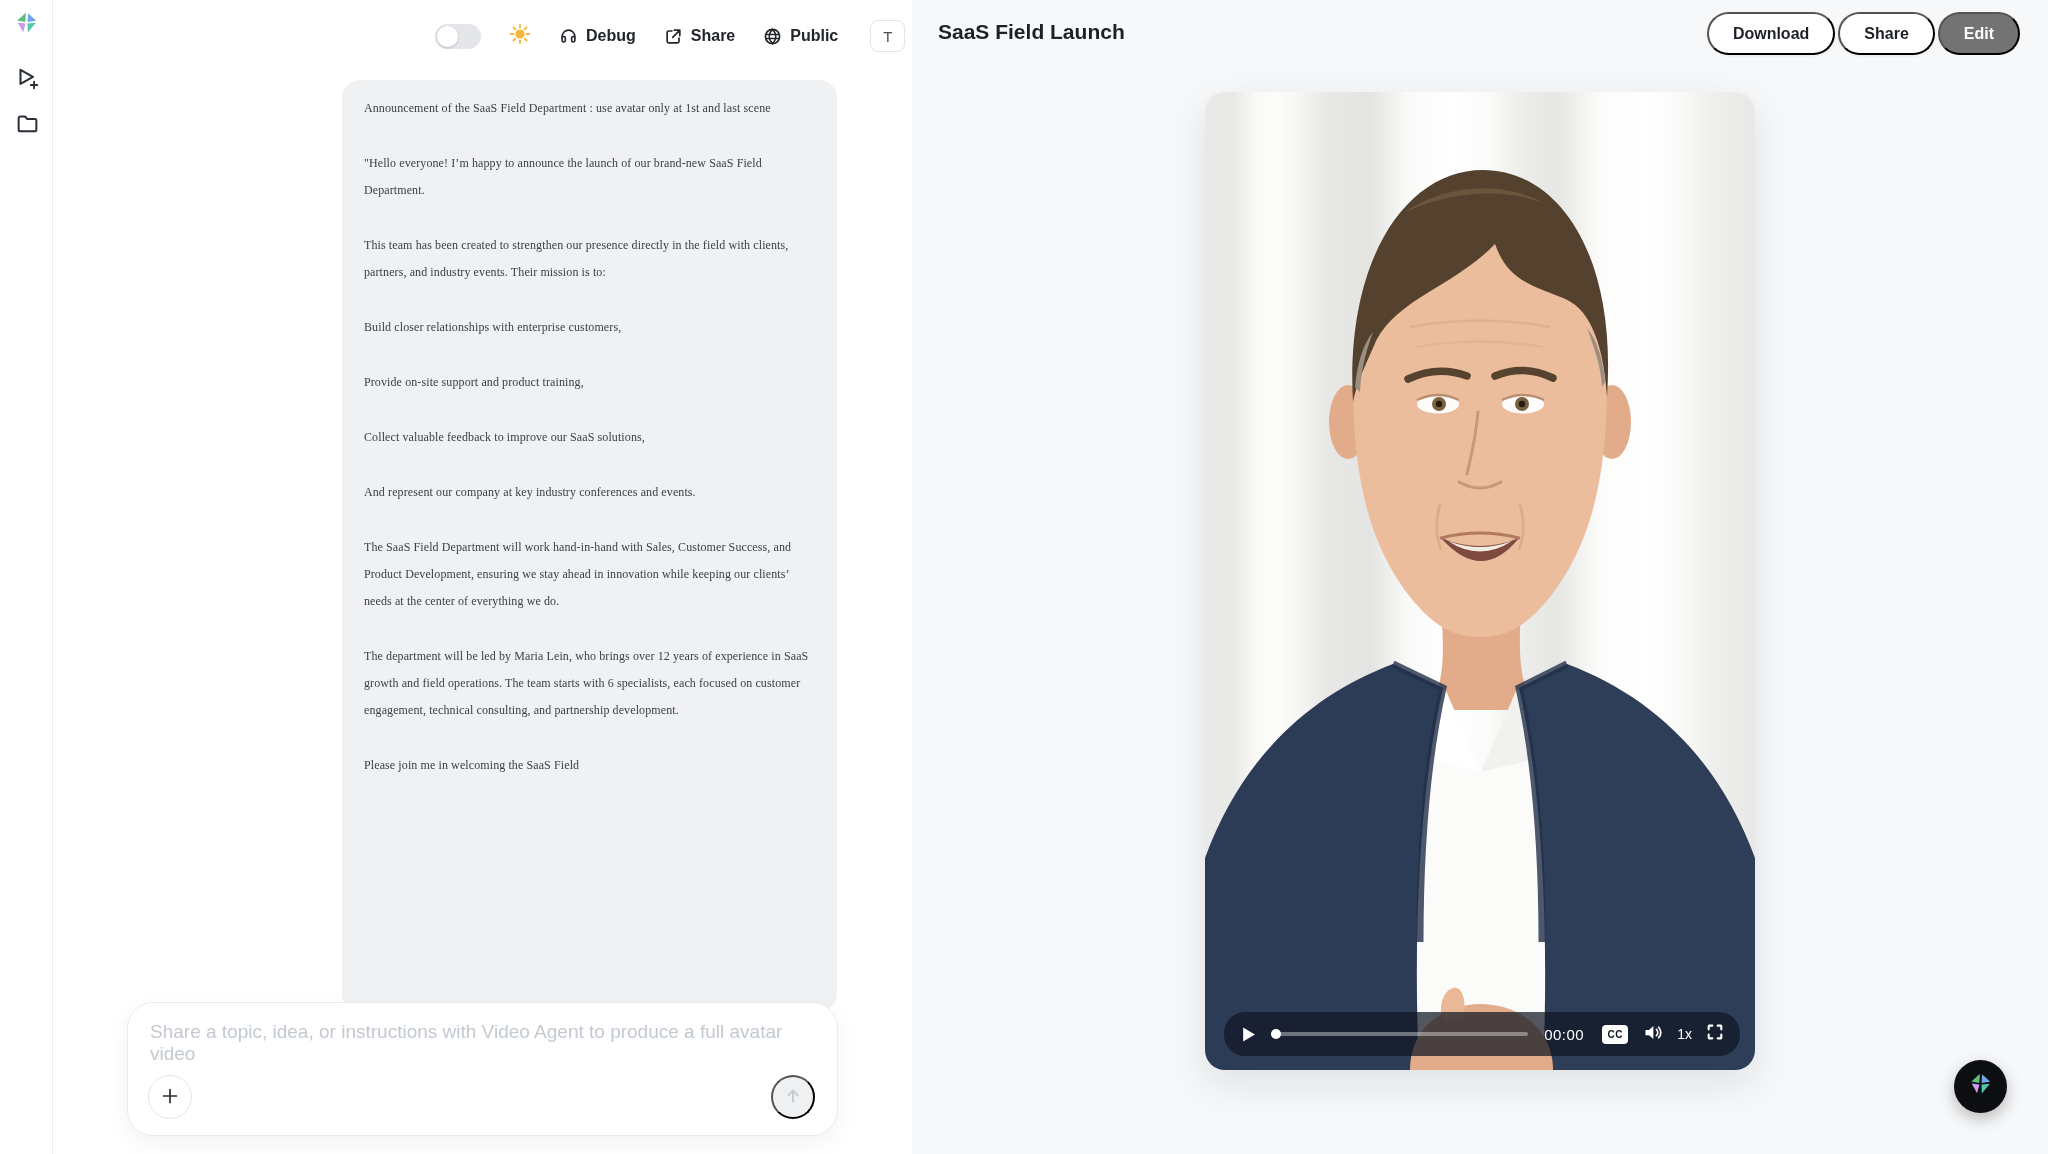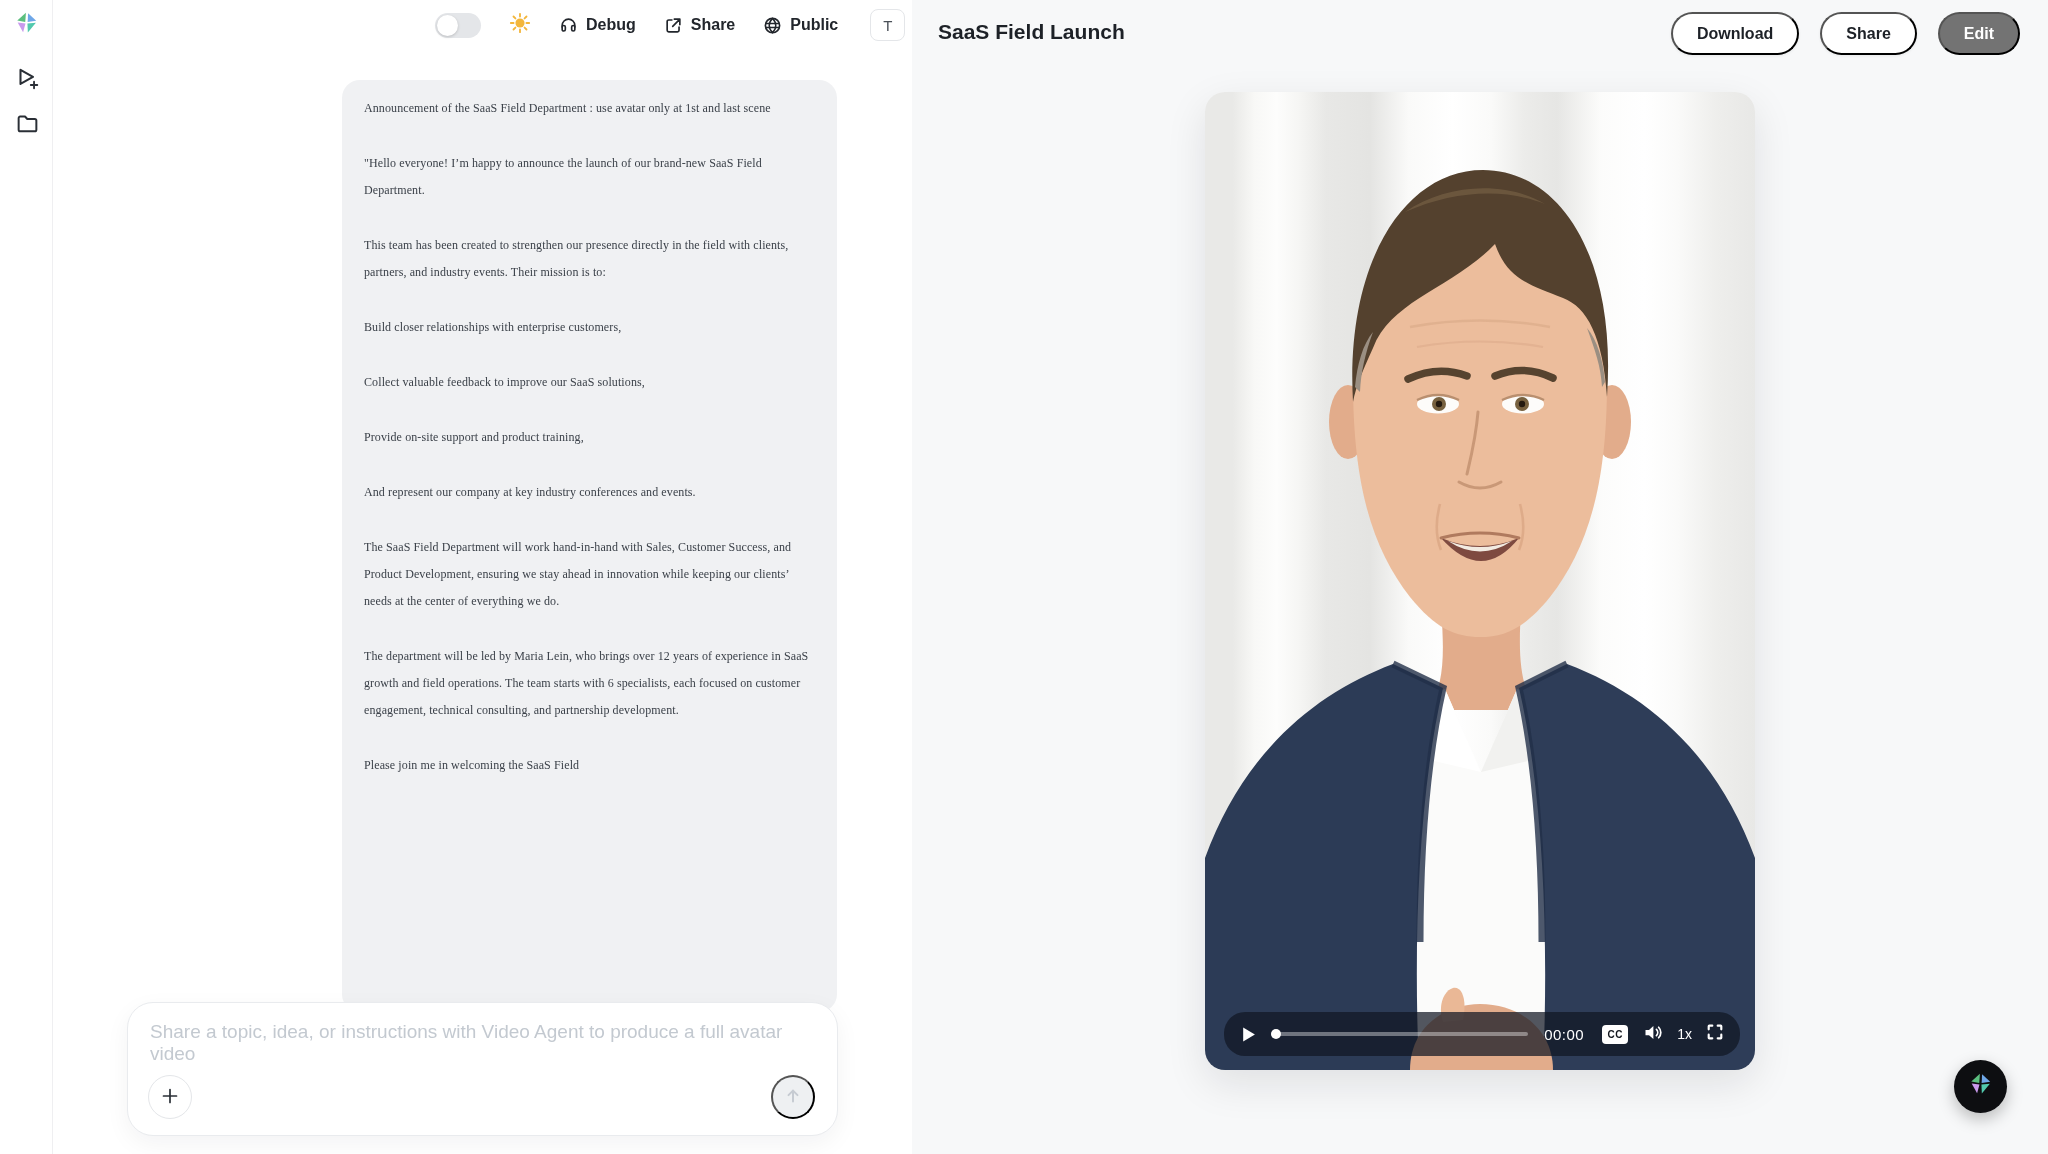--- a/index.html
+++ b/index.html
@@ -6,40 +6,40 @@
   html,body { width:2048px; height:1154px; font-family:"Liberation Sans", sans-serif; background:#ffffff; }
   .app { position:relative; width:2048px; height:1154px; overflow:hidden; background:#ffffff; }
 
   
   .rail { position:absolute; left:0; top:0; width:53px; height:100%; background:#ffffff; border-right:1px solid #efeff1; z-index:5; }
   .rail .railbtn { position:absolute; left:13px; width:28px; height:28px; display:flex; align-items:center; justify-content:center; cursor:pointer; }
 
   
   .chatcol { position:absolute; left:53px; top:0; width:859px; height:100%; background:#ffffff; }
 
-  .topbar { position:absolute; left:382px; top:9px; height:32px; display:flex; align-items:center; gap:28px;text-align:center; }
+  .topbar { position:absolute; left:382px; top:20px; height:32px; display:flex; align-items:center; gap:28px;text-align:center; }
   .toggle { width:46px; height:25px; border-radius:13px; background:#e4e6e9; position:relative; cursor:pointer; }
   .toggle .knob { position:absolute; left:2px; top:2px; width:21px; height:21px; border-radius:50%; background:#ffffff; box-shadow:0 1px 3px rgba(0,0,0,.18); }
   .tbgroup { display:flex; align-items:center; gap:8px; color:#22262c; font-size:16px; font-weight:700; cursor:pointer; }
   .tbgroup svg { display:block; }
   .tkey { width:35px; height:32px; border:1px solid #e4e6e9; border-radius:8px; background:#ffffff; display:flex; align-items:center; justify-content:center; font-size:15px; color:#4a5058; cursor:pointer; }
 
   .msgcard { position:absolute; left:289px; top:80px; width:495px; height:932px; background:#f0f1f3; border-radius:18px; padding:15px 22px; overflow:hidden; }
   .msgcard p { font-size:12px; line-height:27px; color:#3b4149; margin-bottom:28px; letter-spacing:.1px;font-family:Liberation Serif, serif; }
 
   .composer { position:absolute; left:74px; top:1002px; width:711px; height:134px; background:#ffffff; border:1px solid #e9ebee; border-radius:26px; box-shadow:0 8px 24px rgba(20,24,32,.05); z-index:6; }
   .composer textarea { position:absolute; left:22px; top:18px; width:660px; height:58px; border:none; outline:none; resize:none; background:transparent; font-family:"Liberation Sans",sans-serif; font-size:19px; color:#3b4149; }
   .composer textarea::placeholder { color:#c3c9d0; }
   .addbtn { position:absolute; left:20px; bottom:16px; width:44px; height:44px; border-radius:50%; border:1px solid #e4e6e9; background:#ffffff; display:flex; align-items:center; justify-content:center; cursor:pointer; }
   .sendbtn { position:absolute; right:22px; bottom:16px; width:44px; height:44px; border-radius:50%; background:#eef0f2; display:flex; align-items:center; justify-content:center; cursor:pointer; }
 
   
   .preview { position:absolute; left:912px; top:0; width:1136px; height:100%; background:#f7f8f9; }
   .pv-title { position:absolute; left:26px; top:20px; font-size:21px; font-weight:700; color:#1d2127; }
-  .pv-actions { position:absolute; right:28px; top:12px; display:flex; gap:21px; align-items:center; }
+  .pv-actions { position:absolute; right:28px; top:12px; display:flex; gap:3px; align-items:center; }
   .pill { height:43px; padding:0 24px; border-radius:22px; display:flex; align-items:center; font-size:16px; font-weight:600; cursor:pointer; }
   .pill.light { background:#ffffff; color:#1d2127; box-shadow:0 1px 3px rgba(20,24,32,.07); }
   .pill.dark { background:#737373; color:#ffffff; }
 
   .stage { position:absolute; left:293px; top:92px; width:550px; height:978px; border-radius:20px; overflow:hidden; box-shadow:0 14px 40px rgba(20,24,32,.10);
     background:linear-gradient(90deg,#e9e9e7 0%,#e9e9e7 5%,#f8f8f6 9%,#fdfdfc 13%,#f6f6f4 17%,#e8e8e6 22%,#e4e4e2 30%,#fafaf9 37%,#ffffff 45%,#fafaf9 52%,#ececea 58%,#e6e6e4 64%,#fcfcfb 72%,#ffffff 80%,#fafaf9 86%,#eeeeec 93%,#e8e8e6 100%); }
   .stage svg.person { position:absolute; left:0; top:0; }
 
   .caption { position:absolute; left:0; top:808px; width:100%; text-align:center; font-size:31px; font-weight:800; color:#ffffff; letter-spacing:.4px;
     text-shadow:-3px -3px 0 #000,3px -3px 0 #000,-3px 3px 0 #000,3px 3px 0 #000,0 -3px 0 #000,0 3px 0 #000,-3px 0 0 #000,3px 0 0 #000; }
@@ -134,22 +134,22 @@
       <div class="tkey" style="margin-left:4px;">
         <span>T</span>
       </div>
     </div>
 
     <div class="msgcard">
       <p>Announcement of the SaaS Field Department : use avatar only at 1st and last scene</p>
       <p>"Hello everyone! I’m happy to announce the launch of our brand-new SaaS Field Department.</p>
       <p>This team has been created to strengthen our presence directly in the field with clients, partners, and industry events. Their mission is to:</p>
       <p>Build closer relationships with enterprise customers,</p>
+      <p>Provide on-site support and product training,</p>
       <p>Collect valuable feedback to improve our SaaS solutions,</p>
-      <p>Provide on-site support and product training,</p>
       <p>And represent our company at key industry conferences and events.</p>
       <p>The SaaS Field Department will work hand-in-hand with Sales, Customer Success, and Product Development, ensuring we stay ahead in innovation while keeping our clients’ needs at the center of everything we do.</p>
       <p>The department will be led by Maria Lein, who brings over 12 years of experience in SaaS growth and field operations. The team starts with 6 specialists, each focused on customer engagement, technical consulting, and partnership development.</p>
       <p>Please join me in welcoming the SaaS Field</p>
     </div>
 
     <div class="composer">
       <textarea placeholder="Share a topic, idea, or instructions with Video Agent to produce a full avatar video" style=""></textarea>
       <button class="addbtn">
         <span>

